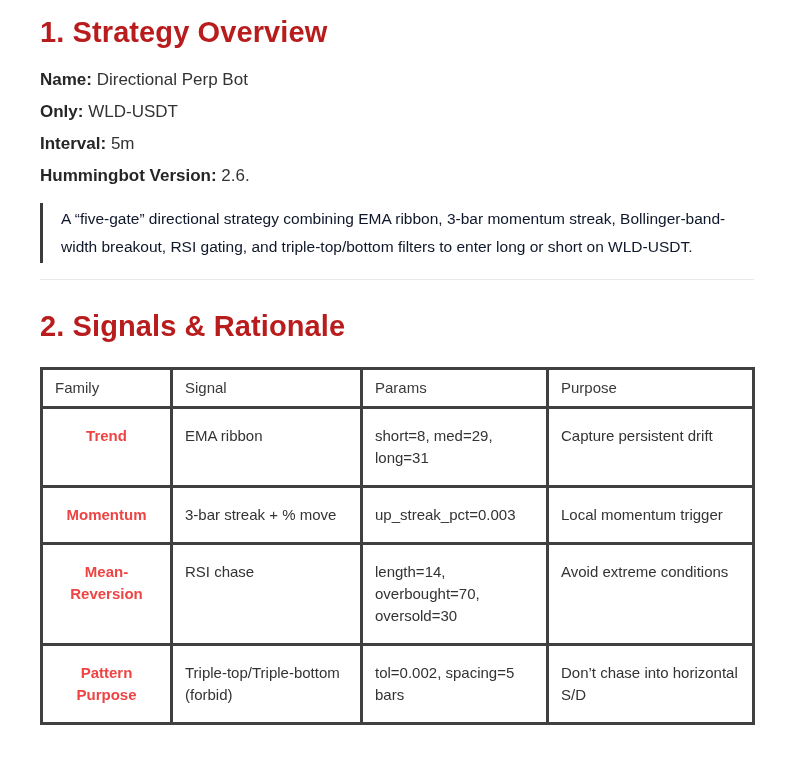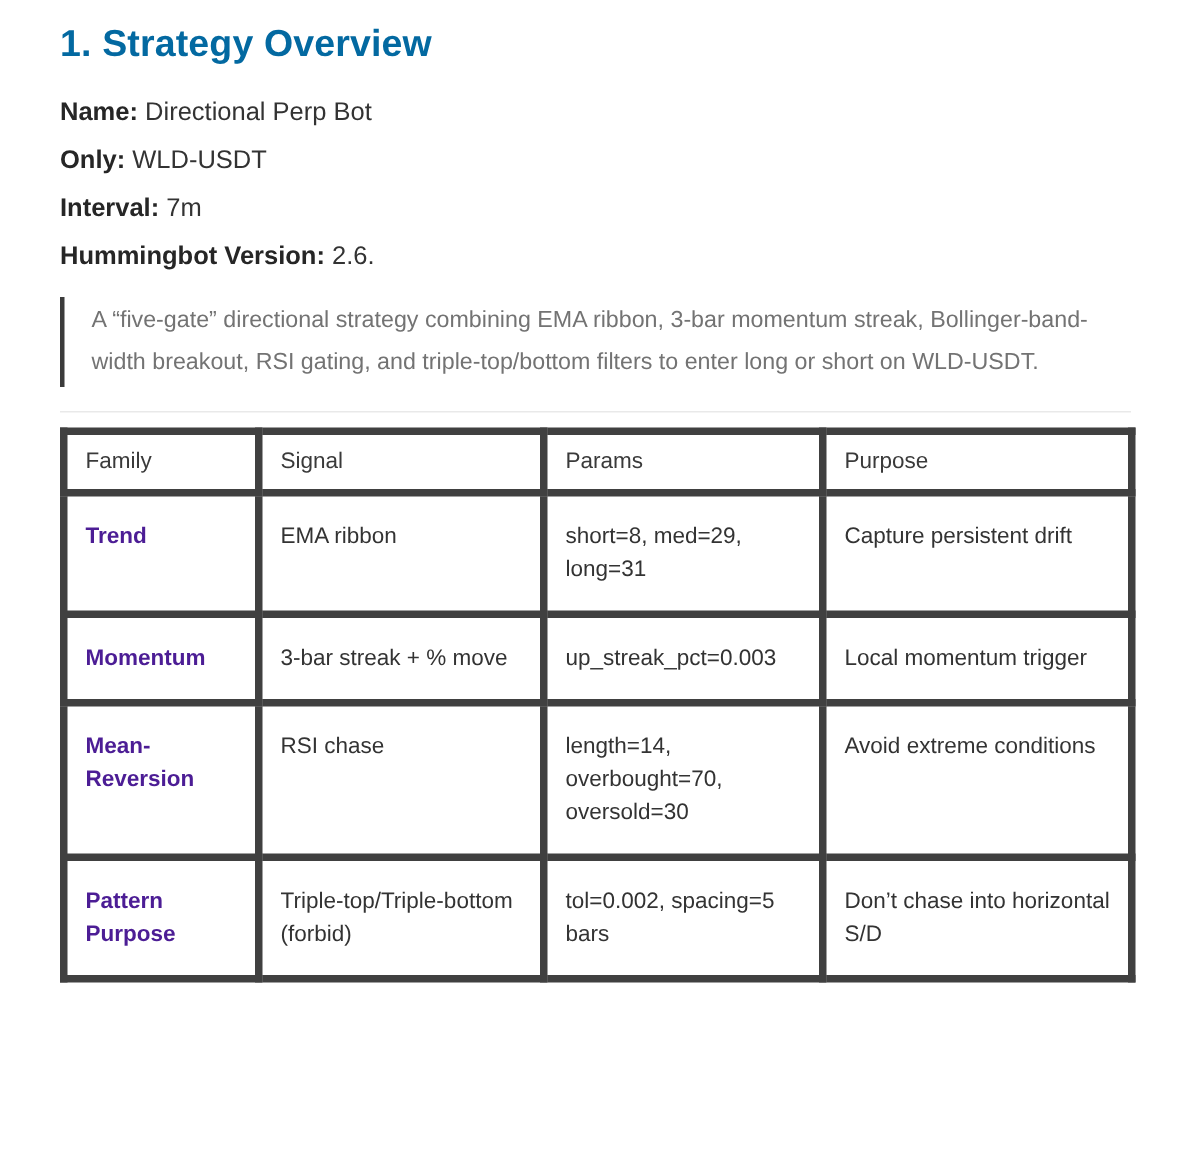--- a/index.html
+++ b/index.html
@@ -8,23 +8,23 @@
     width: 800px;
     font-family: "Liberation Sans", sans-serif;
     color: #2e2e2e;
   }
   .doc {
     width: 800px;
     min-height: 781px;
     padding: 14px 46px 42px 40px;
   }
   h1.sec-heading {
-    font-size: 25px;
+    font-size: 29px;
     font-weight: 700;
-    color: #0369a1;
+    color: #b91c1c;
     letter-spacing: 0.1px;
     margin: 0 0 20px 0;
     line-height: 1.25;
   }
   h1.sec-heading.second {
     margin-top: 28px;
     margin-bottom: 22px;
   }
   p.field {
     font-size: 17px;
@@ -37,75 +37,77 @@
     color: #262626;
   }
   blockquote.callout {
     border-left: 3px solid #3b3b3b;
     padding: 2px 0 2px 18px;
     margin: 17px 0 16px 0;
   }
   blockquote.callout p {
     font-size: 15.5px;
     line-height: 28px;
-    color: #737373;
+    color: #0f172a;
   }
   hr.divider {
     border: none;
     border-top: 1.5px solid #e9e9e9;
     margin: 16px 0 10px 0;
   }
   table.signals {
     border-collapse: collapse;
     table-layout: fixed;
     width: 712px;
     margin-top: 2px;
     font-size: 15px;
   }
   table.signals col.c1 { width: 130px; }
   table.signals col.c2 { width: 190px; }
   table.signals col.c3 { width: 186px; }
   table.signals col.c4 { width: 206px; }
   table.signals th, table.signals td {
-    border: 5px solid #404040;
+    border: 3px solid #404040;
     text-align: left;
     vertical-align: top;
     padding: 16px 12px;
     line-height: 22px;
     color: #333333;
   }
   table.signals th {
     font-weight: 400;
     color: #3a3a3a;
     padding-top: 7px;
     padding-bottom: 7px;
   }
   table.signals td.family {
     font-weight: 700;
-    color: #4c1d95;
+    color: #ef4444;
+    text-align: center;
   }
 </style>
 </head>
 <body>
 
 <div class="doc">
 
   <h1 class="sec-heading">1. Strategy Overview</h1>
 
   <p class="field"><strong>Name:</strong> <span>Directional Perp Bot</span></p>
   <p class="field"><strong>Only:</strong> <span>WLD-USDT</span></p>
-  <p class="field"><strong>Interval:</strong> <span>7m</span></p>
+  <p class="field"><strong>Interval:</strong> <span>5m</span></p>
   <p class="field"><strong>Hummingbot Version:</strong> <span>2.6.</span></p>
 
   <blockquote class="callout">
     <p>A “five-gate” directional strategy combining EMA ribbon, 3-bar momentum streak, Bollinger-band-width breakout, RSI gating, and triple-top/bottom filters to enter long or short on WLD-USDT.</p>
   </blockquote>
 
   <hr class="divider">
 
+  <h1 class="sec-heading second">2. Signals &amp; Rationale</h1>
 
   <table class="signals">
     <colgroup>
         <col class="c1">
         <col class="c2">
         <col class="c3">
         <col class="c4">
       </colgroup>
     <thead>
       <tr>

